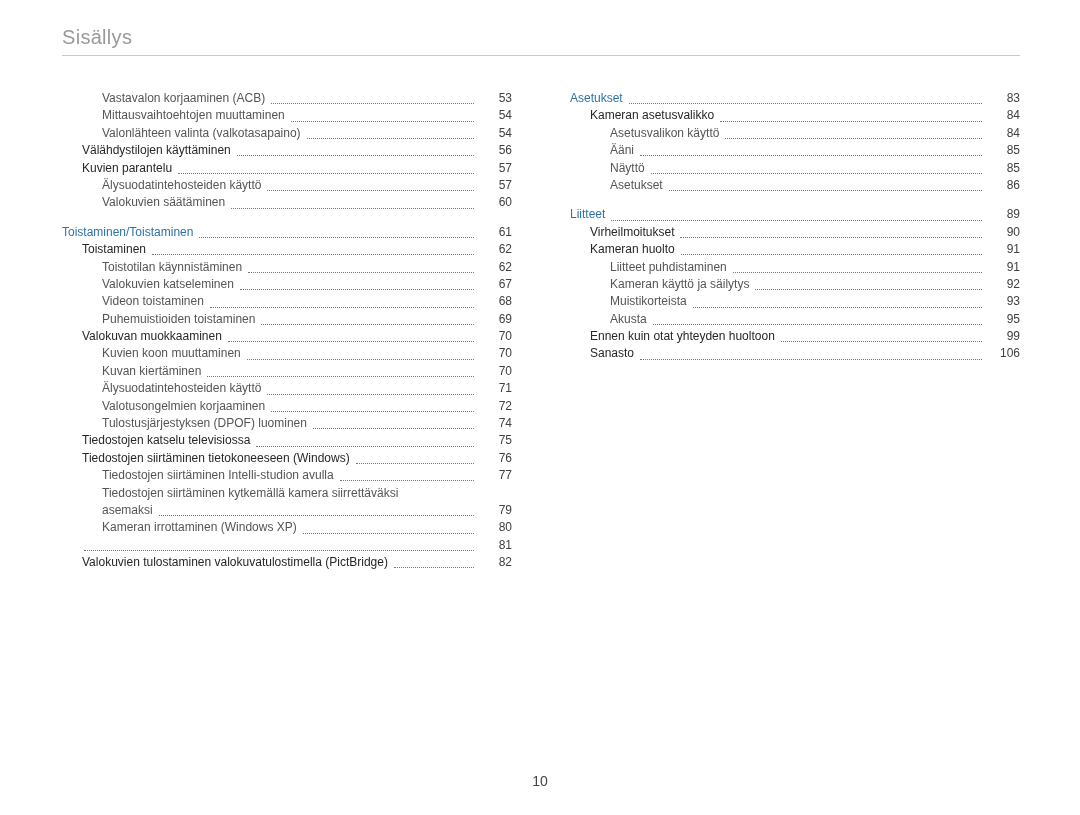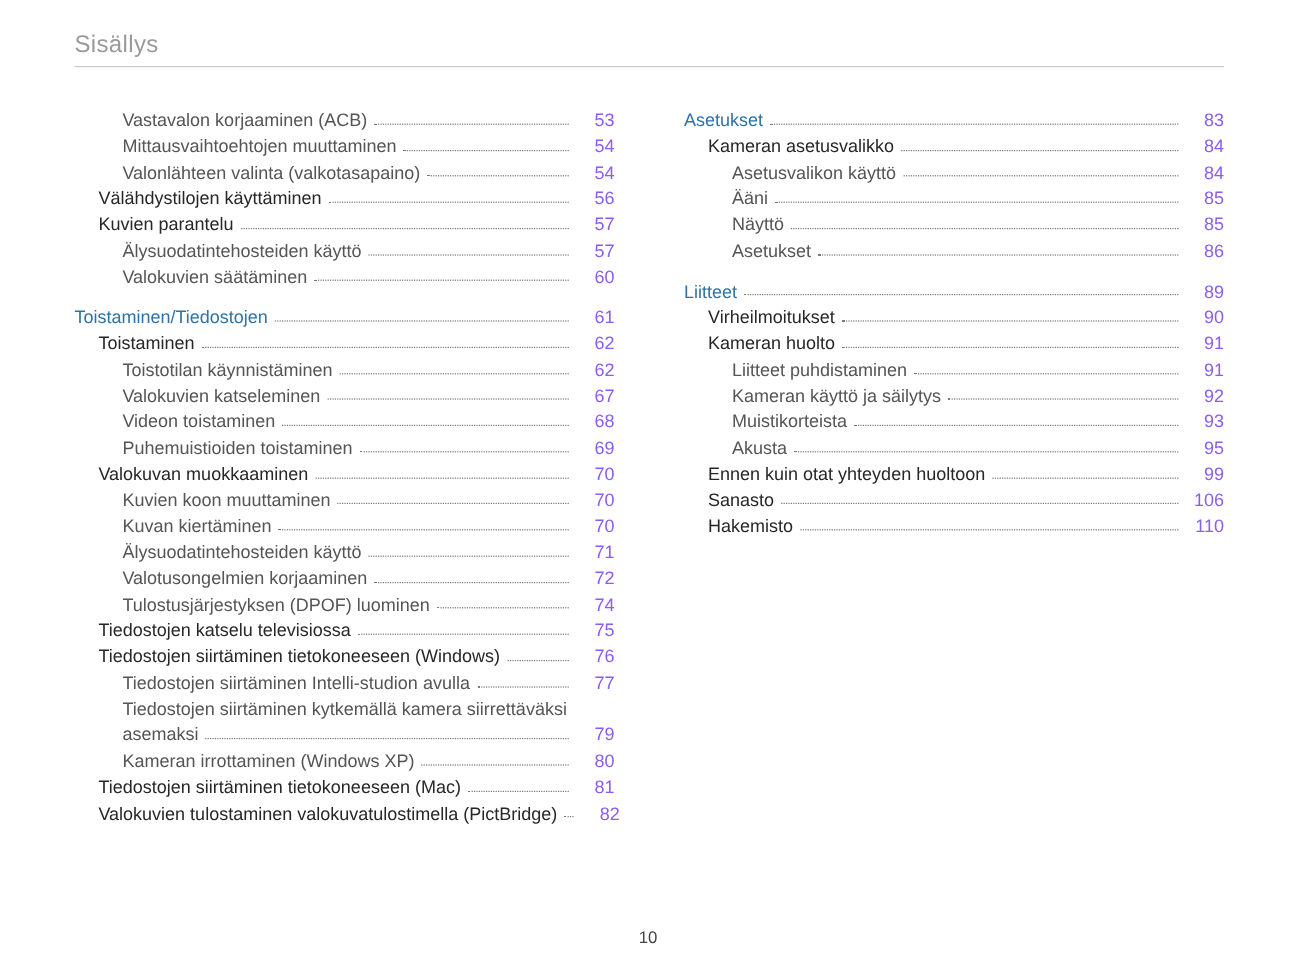--- a/index.html
+++ b/index.html
@@ -32,22 +32,22 @@
   .columns {
     display: flex;
     gap: 58px;
   }
   .col {
     flex: 1;
     min-width: 0;
   }
   .toc-entry {
     display: flex;
-    align-items: flex-start;
-    font-size: 15px;
+    align-items: center;
+    font-size: 12px;
     line-height: 1.45;
     white-space: nowrap;
     color: #272727;
   }
   .toc-entry.lv0 { padding-left: 0; font-weight: 400; }
   .toc-entry.lv1 { padding-left: 20px; font-weight: 400; }
   .toc-entry.lv2 { padding-left: 40px; font-weight: 300; color: #555; }
   .toc-entry.section { color: #2e72a8; }
   .toc-entry .label {
     flex: 0 0 auto;
@@ -60,21 +60,21 @@
     border-bottom: 1.5px dotted #777;
     height: 0.85em;
     margin: 0 4px 0 2px;
     min-width: 8px;
   }
   .toc-entry .pnum {
     flex: 0 0 auto;
     width: 34px;
     text-align: right;
     font-variant-numeric: tabular-nums;
-    color: #8b5cf6;
+    color: #404040;
   }
   .spacer { height: 12px; }
   .pagefoot {
     position: absolute;
     bottom: 26px;
     left: 0;
     width: 1080px;
     text-align: center;
     font-size: 14px;
     color: #444;
@@ -118,21 +118,21 @@
           <span class="leader"></span>
           <span class="pnum">57</span>
         </div>
         <div class="toc-entry lv2">
           <span class="label">Valokuvien säätäminen</span>
           <span class="leader"></span>
           <span class="pnum">60</span>
         </div>
         <div class="spacer"></div>
         <div class="toc-entry lv0 section">
-          <span class="label">Toistaminen/Tiedostojen</span>
+          <span class="label">Toistaminen/Toistaminen</span>
           <span class="leader"></span>
           <span class="pnum">61</span>
         </div>
         <div class="toc-entry lv1">
           <span class="label">Toistaminen</span>
           <span class="leader"></span>
           <span class="pnum">62</span>
         </div>
         <div class="toc-entry lv2">
           <span class="label">Toistotilan käynnistäminen</span>
@@ -206,21 +206,20 @@
           <span class="label">asemaksi</span>
           <span class="leader"></span>
           <span class="pnum">79</span>
         </div>
         <div class="toc-entry lv2">
           <span class="label">Kameran irrottaminen (Windows XP)</span>
           <span class="leader"></span>
           <span class="pnum">80</span>
         </div>
         <div class="toc-entry lv1">
-          <span class="label">Tiedostojen siirtäminen tietokoneeseen (Mac)</span>
           <span class="leader"></span>
           <span class="pnum">81</span>
         </div>
         <div class="toc-entry lv1">
           <span class="label">Valokuvien tulostaminen valokuvatulostimella (PictBridge)</span>
           <span class="leader"></span>
           <span class="pnum">82</span>
         </div>
       </div>
     <div class="col" id="col-right">
@@ -292,23 +291,18 @@
         </div>
         <div class="toc-entry lv1">
           <span class="label">Ennen kuin otat yhteyden huoltoon</span>
           <span class="leader"></span>
           <span class="pnum">99</span>
         </div>
         <div class="toc-entry lv1">
           <span class="label">Sanasto</span>
           <span class="leader"></span>
           <span class="pnum">106</span>
-        </div>
-        <div class="toc-entry lv1">
-          <span class="label">Hakemisto</span>
-          <span class="leader"></span>
-          <span class="pnum">110</span>
         </div>
       </div>
   </div>
 
   <div class="pagefoot">10</div>
 </div>
 
 </body></html>

